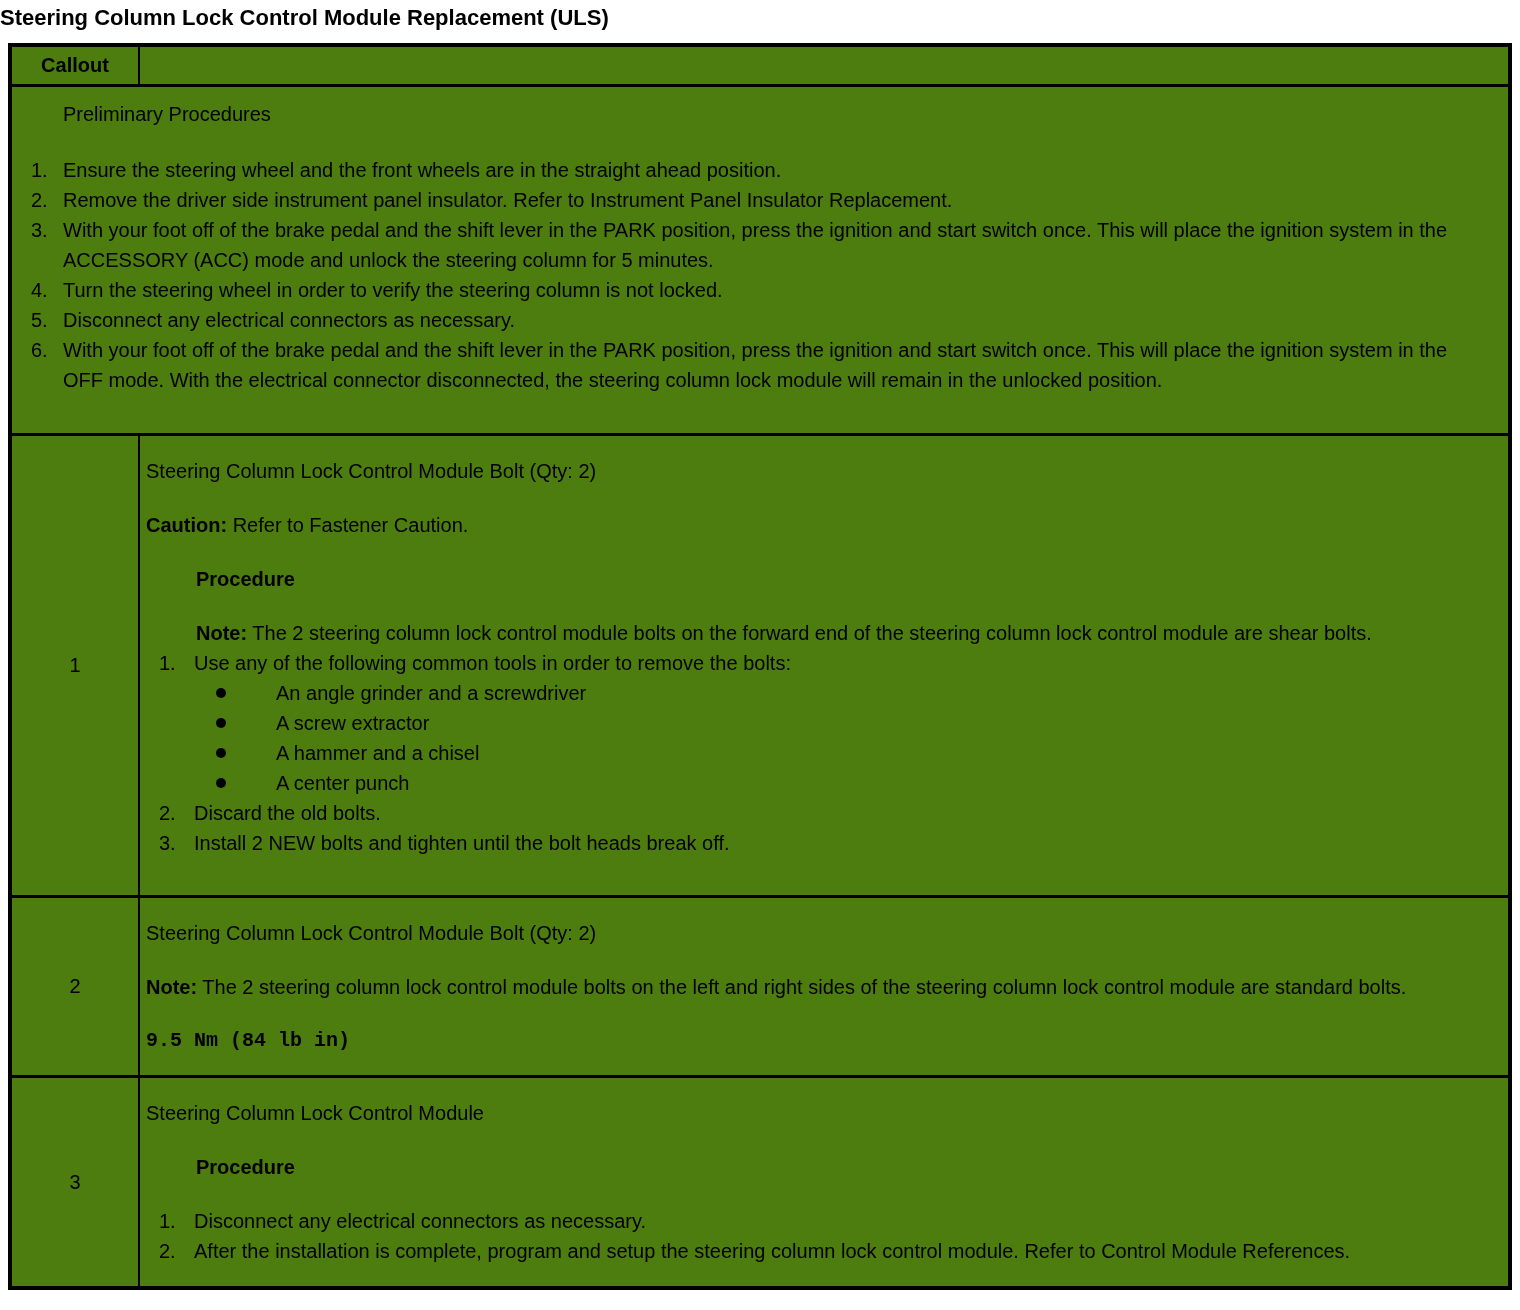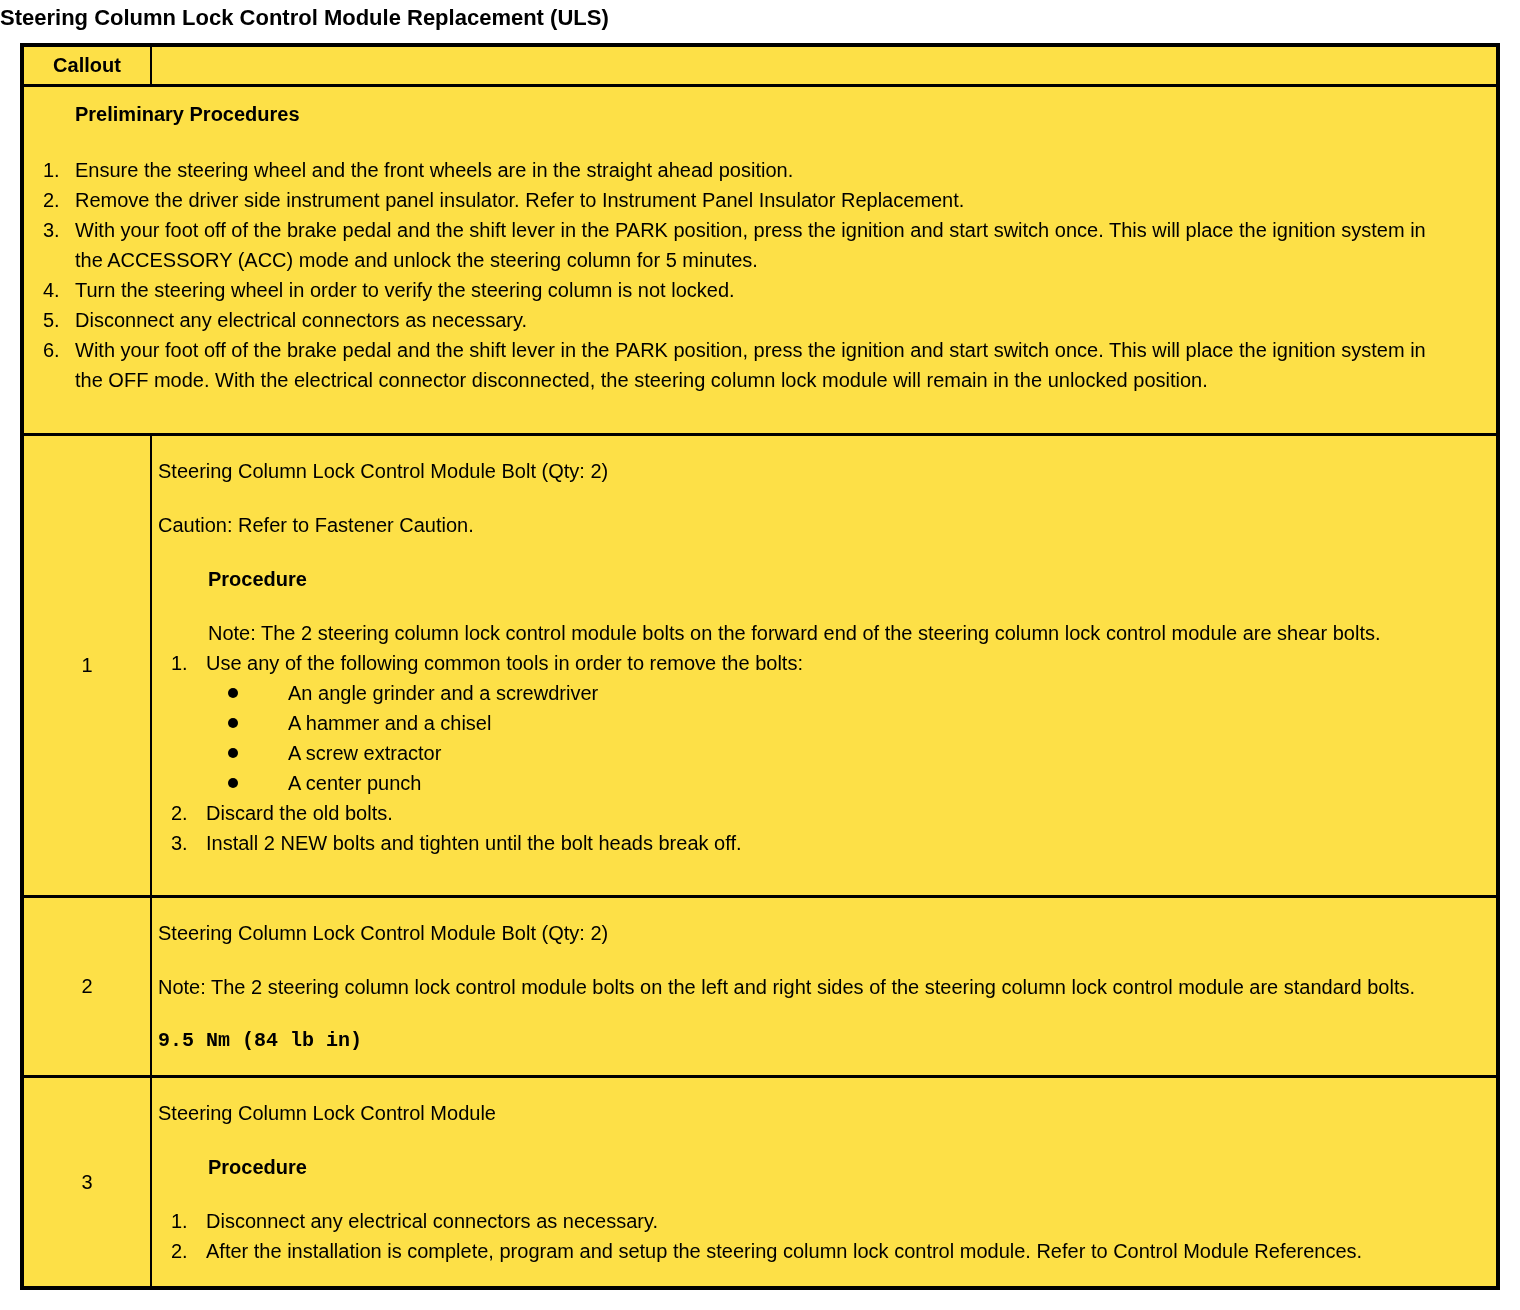--- a/index.html
+++ b/index.html
@@ -12,57 +12,57 @@
     overflow: hidden;
   }
   .title {
     font-weight: bold;
     font-size: 22px;
     text-align: left;
     padding-top: 5px;
     height: 43px;
   }
   .doc-table {
-    margin: 0 20px;
+    margin: 0 8px;
     border: 4px solid #000;
-    background: #fde047;
+    background: #4d7c0f;
   }
   .hdr-row { display: flex; border-bottom: 3px solid #000; height: 40px; }
   .callout-col {
     width: 128px; flex: none;
     border-right: 2px solid #000;
     display: flex; align-items: center; justify-content: center;
   }
   .hdr-row .callout-col, .hdr-row .comp-col { font-weight: bold; }
   .comp-col { flex: 1 1 auto; min-width: 0; }
   .hdr-row .comp-col { display: flex; align-items: center; justify-content: center; }
 
   .prelim {
     border-bottom: 3px solid #000;
     min-height: 349px;
     padding: 12px 45px 8px 0;
     line-height: 30px;
   }
-  .prelim-heading { font-weight: bold; padding-left: 51px; margin-bottom: 26px; }
+  .prelim-heading { font-weight: normal; padding-left: 51px; margin-bottom: 26px; }
   .num-item { display: flex; }
   .num-item .txt { flex: 1 1 auto; min-width: 0; }
   .prelim .num { flex: none; width: 51px; padding-left: 19px; }
 
   .body-row { display: flex; border-bottom: 3px solid #000; }
   #rows .body-row:last-child { border-bottom: none; }
   #rows .body-row:nth-child(1) { min-height: 462px; }
   #rows .body-row:nth-child(2) { min-height: 180px; }
   #rows .body-row:nth-child(3) { min-height: 208px; }
   .comp-cell { padding: 20px 18px 8px 6px; line-height: 30px; }
   .comp-cell .blk + .blk { margin-top: 24px; }
   .comp-cell .blk.tight { margin-top: 0; }
   .blk.heading { font-weight: bold; }
   .blk.indent { padding-left: 50px; }
   .blk.bold { font-weight: bold; font-family: Liberation Mono, monospace; }
-  .lbl { font-weight: normal; }
+  .lbl { font-weight: bold; }
   .numlist .num { flex: none; width: 48px; padding-left: 13px; }
   .bullet-item { display: flex; align-items: center; padding-left: 70px; gap: 32px; }
   .dot {
     flex: none;
     width: 10px; height: 10px; border-radius: 50%;
     background: #000; margin-right: 18px;
   }
 </style>
 </head>
 <body>
@@ -116,25 +116,25 @@
               <div class="num-item numlist">
                 <span class="num">1.</span>
                 <span class="txt">Use any of the following common tools in order to remove the bolts:</span>
               </div>
               <div class="bullet-item">
                 <span class="dot"></span>
                 <span class="txt">An angle grinder and a screwdriver</span>
               </div>
               <div class="bullet-item">
                 <span class="dot"></span>
-                <span class="txt">A hammer and a chisel</span>
+                <span class="txt">A screw extractor</span>
               </div>
               <div class="bullet-item">
                 <span class="dot"></span>
-                <span class="txt">A screw extractor</span>
+                <span class="txt">A hammer and a chisel</span>
               </div>
               <div class="bullet-item">
                 <span class="dot"></span>
                 <span class="txt">A center punch</span>
               </div>
               <div class="num-item numlist">
                 <span class="num">2.</span>
                 <span class="txt">Discard the old bolts.</span>
               </div>
               <div class="num-item numlist">

